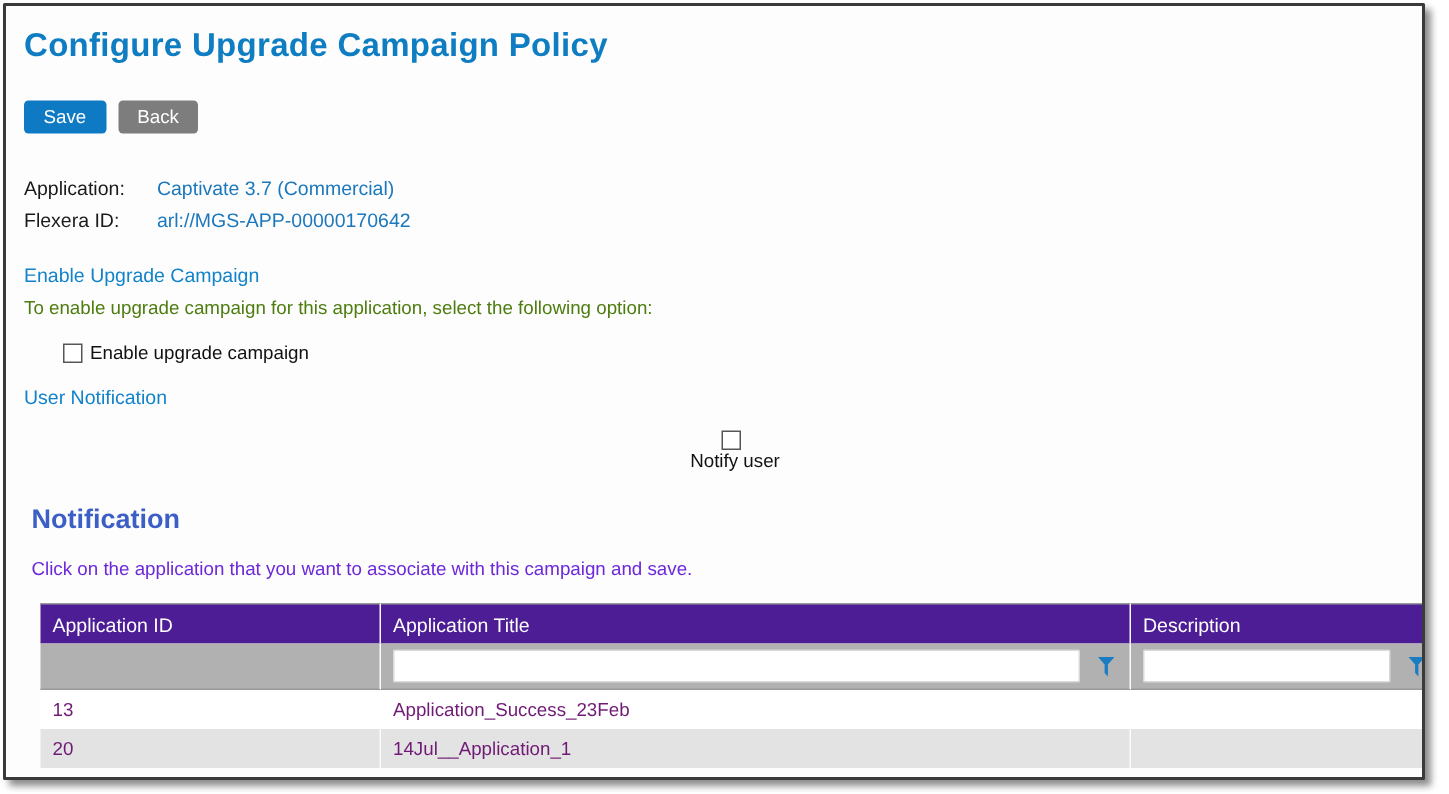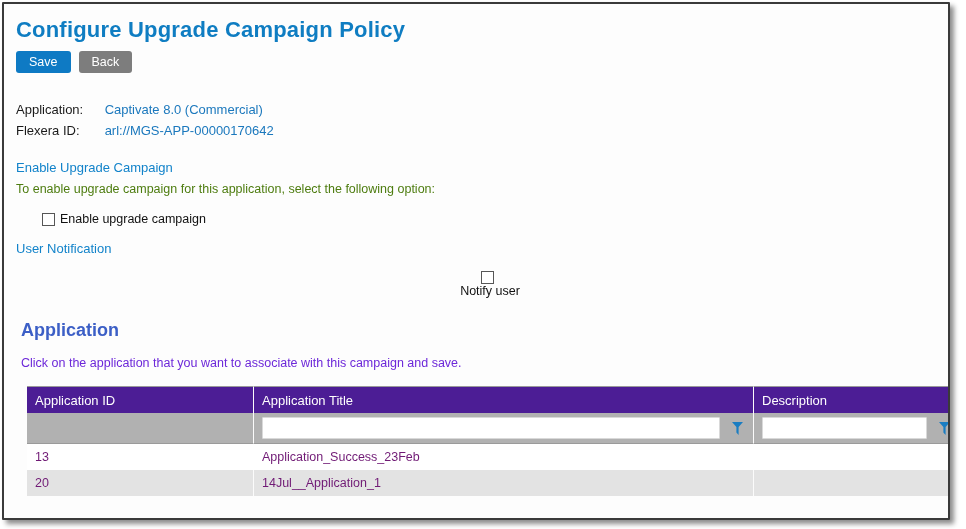--- a/index.html
+++ b/index.html
@@ -10,21 +10,21 @@
     box-shadow: 4px 4px 5px rgba(0,0,0,0.45);
     overflow: hidden;
   }
   .content { padding-left: 12px; padding-right: 10px; }
 
   h1.page-title {
     margin: 13px 0 0 0; font-size: 22px; font-weight: bold;
     color: #0f7dc2; letter-spacing: 0.2px;
   }
 
-  .btn-row { margin-top: 8px; display: flex; gap: 8px; }
+  .btn-row { margin-top: 24px; display: flex; gap: 8px; }
   .btn {
     font-family: "Liberation Sans", sans-serif;
     font-size: 12.5px; color: #ffffff; border: none; border-radius: 3px;
     padding: 4px 13px; cursor: pointer; line-height: 14px;
   }
   .btn-save { background: #0e7ac4; }
   .btn-back { background: #7d7d7d; }
 
   .info-block { margin-top: 26px; font-size: 13px; color: #1a1a1a; }
   .info-row { line-height: 21px; }
@@ -87,42 +87,42 @@
     <h1 class="page-title">Configure Upgrade Campaign Policy</h1>
 
     <div class="btn-row">
       <button class="btn btn-save">Save</button>
       <button class="btn btn-back">Back</button>
     </div>
 
     <div class="info-block">
       <div class="info-row">
         <span class="info-label">Application:</span>
-        <a href="#" class="info-link">Captivate 8.0 (Commercial)</a>
+        <a href="#" class="info-link">Captivate 3.7 (Commercial)</a>
       </div>
       <div class="info-row">
         <span class="info-label">Flexera ID:</span>
         <a href="#" class="info-link">arl://MGS-APP-00000170642</a>
       </div>
     </div>
 
     <div class="section-heading">Enable Upgrade Campaign</div>
     <div class="section-desc">To enable upgrade campaign for this application, select the following option:</div>
     <div class="checkbox-row">
       <span class="checkbox"></span>
       <span>Enable upgrade campaign</span>
     </div>
 
     <div class="section-heading" style="margin-top:15px;">User Notification</div>
     <div class="checkbox-row" style="margin-top:15px;flex-direction:column;">
       <span class="checkbox"></span>
       <span>Notify user</span>
     </div>
 
-    <h2 class="apps-heading">Application</h2>
+    <h2 class="apps-heading">Notification</h2>
     <div class="apps-desc">Click on the application that you want to associate with this campaign and save.</div>
 
     <table class="apps-table">
       <colgroup>
           <col class="c-id">
           <col class="c-title">
           <col class="c-desc">
         </colgroup>
       <thead>
         <tr>

